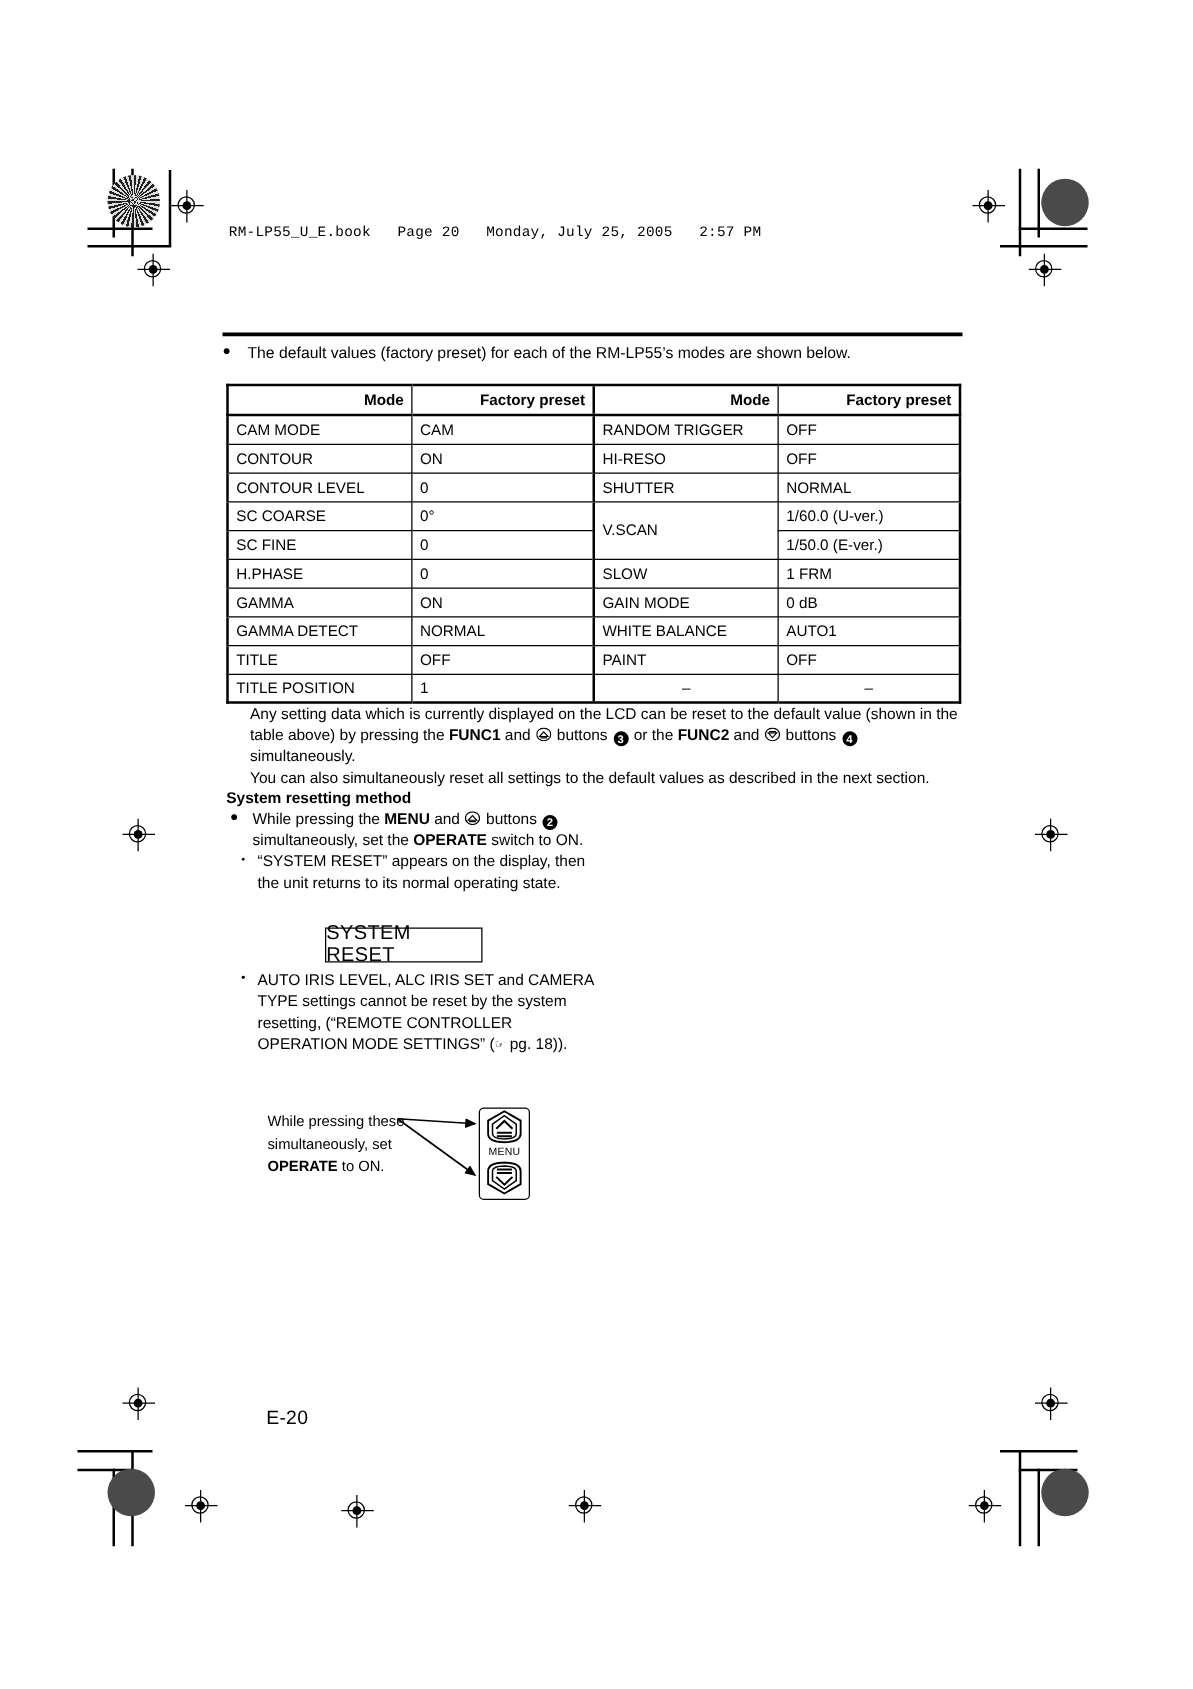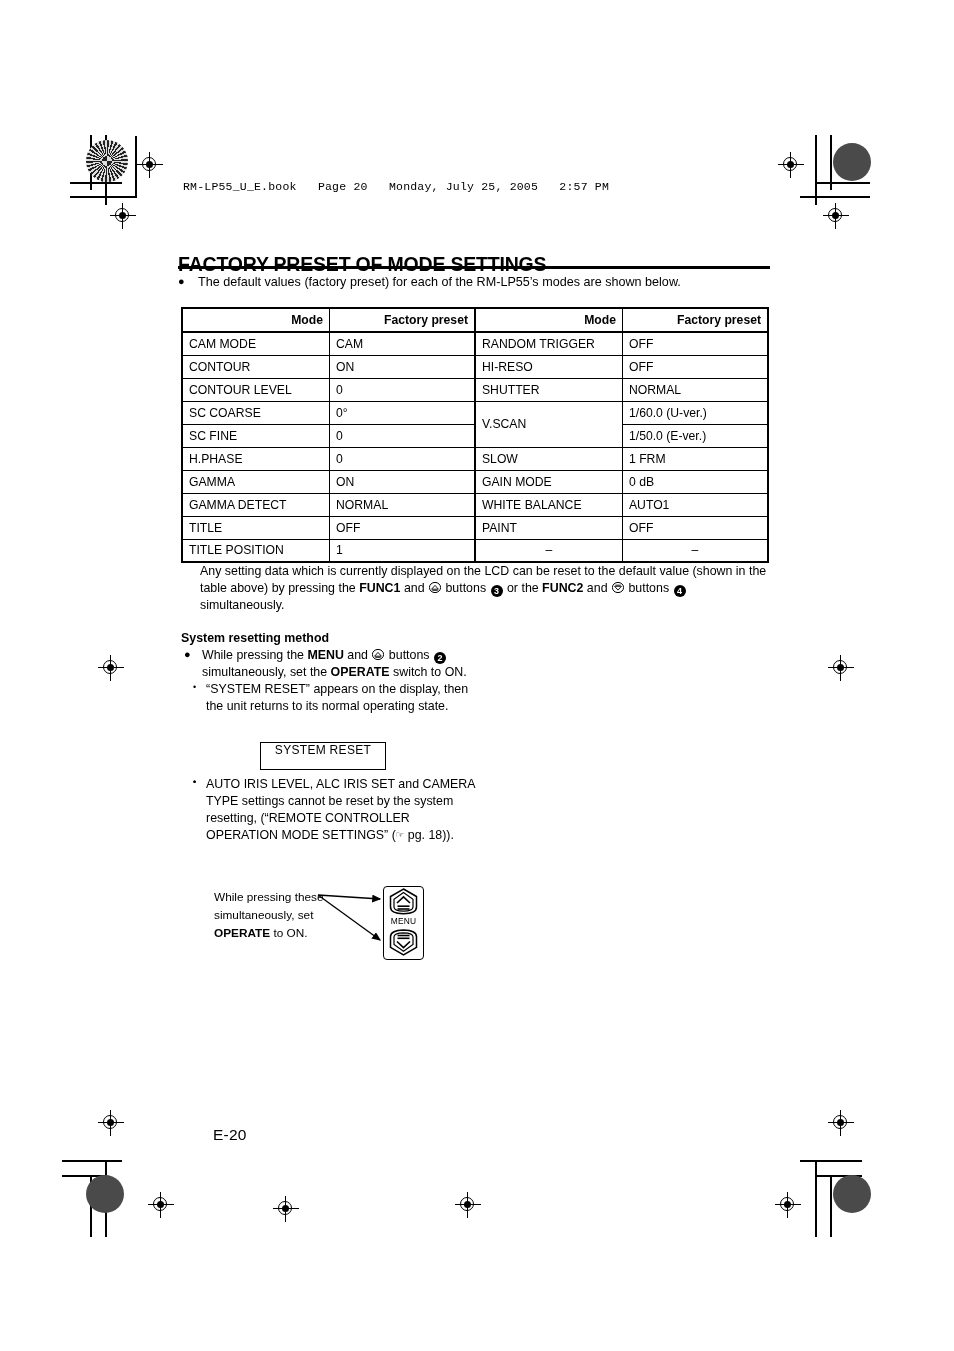--- a/index.html
+++ b/index.html
@@ -171,22 +171,23 @@
   }
   .li.sub { padding-left: 25px; }
   .li.sub > .bullet { left: 12px; font-size: 9px; top: 0px; }
 
   .lcd-box {
     position: absolute;
     left: 260px; top: 726px;
     width: 126px; height: 28px;
     border: 1.2px solid #000;
     box-sizing: border-box;
-    font-size: 12px;
+    font-size: 16px;
     display: flex;
+    align-items: center;
     justify-content: center;
     letter-spacing: 0.3px;
   }
 
   .reset-list2 {
     position: absolute;
     left: 181px; top: 760px;
     width: 300px;
     font-size: 12.4px;
     line-height: 1.36;
@@ -372,21 +373,20 @@
   <div class="halftone-dot star" style="left:86px;  top:140px; width:42px; height:42px;"></div>
   <div class="halftone-dot dark" style="left:833px; top:143px; width:38px; height:38px;"></div>
   <div class="halftone-dot dark" style="left:86px;  top:1175px; width:38px; height:38px;"></div>
   <div class="halftone-dot dark" style="left:833px; top:1175px; width:38px; height:38px;"></div>
 </div>
 
 <div class="page">
 
   <div class="file-header">RM-LP55_U_E.book   Page 20   Monday, July 25, 2005   2:57 PM</div>
 
-  <h1 class="doc-title">FACTORY PRESET OF MODE SETTINGS</h1>
   <div class="title-rule"></div>
 
   <div class="intro">
     <span class="bullet">●</span><span class="txt">The default values (factory preset) for each of the RM-LP55’s modes are shown below.</span>
   </div>
 
   <table class="preset-table">
     <thead>
       <tr class="outer-top">
         <th class="c0">Mode</th>
@@ -461,20 +461,21 @@
   <div class="note-block">
     <p><span>Any setting data which is currently displayed on the LCD can be reset to the default value (shown in the table above) by pressing the </span><b class="strong">FUNC1</b><span> and </span><span class="ibtn"><svg viewBox="0 0 12 11" width="12" height="11">
             <ellipse cx="6" cy="5.5" rx="5.6" ry="5.1" fill="none" stroke="#000" stroke-width="1"></ellipse>
             <path d="M2.6 7.2 L6 3.4 L9.4 7.2 Z" fill="none" stroke="#000" stroke-width="0.9"></path>
             <line x1="3.3" y1="8.3" x2="8.7" y2="8.3" stroke="#000" stroke-width="0.9"></line>
           </svg></span><span> buttons </span><span class="numbadge">3</span><span> or the </span><b class="strong">FUNC2</b><span> and </span><span class="ibtn"><svg viewBox="0 0 12 11" width="12" height="11">
             <ellipse cx="6" cy="5.5" rx="5.6" ry="5.1" fill="none" stroke="#000" stroke-width="1"></ellipse>
             <line x1="3.3" y1="3.2" x2="8.7" y2="3.2" stroke="#000" stroke-width="0.9"></line>
             <path d="M2.6 4.3 L6 8.1 L9.4 4.3 Z" fill="none" stroke="#000" stroke-width="0.9"></path>
           </svg></span><span> buttons </span><span class="numbadge">4</span><span> simultaneously.</span></p>
+    <p>You can also simultaneously reset all settings to the default values as described in the next section.</p>
   </div>
 
   <div class="section-head">System resetting method</div>
 
   <div class="reset-list">
     <div class="li">
       <span class="bullet">●</span><span>While pressing the </span><b class="strong">MENU</b><span> and </span><span class="ibtn"><svg viewBox="0 0 12 11" width="12" height="11">
             <ellipse cx="6" cy="5.5" rx="5.6" ry="5.1" fill="none" stroke="#000" stroke-width="1"></ellipse>
             <path d="M2.6 7.2 L6 3.4 L9.4 7.2 Z" fill="none" stroke="#000" stroke-width="0.9"></path>
             <line x1="3.3" y1="8.3" x2="8.7" y2="8.3" stroke="#000" stroke-width="0.9"></line>

